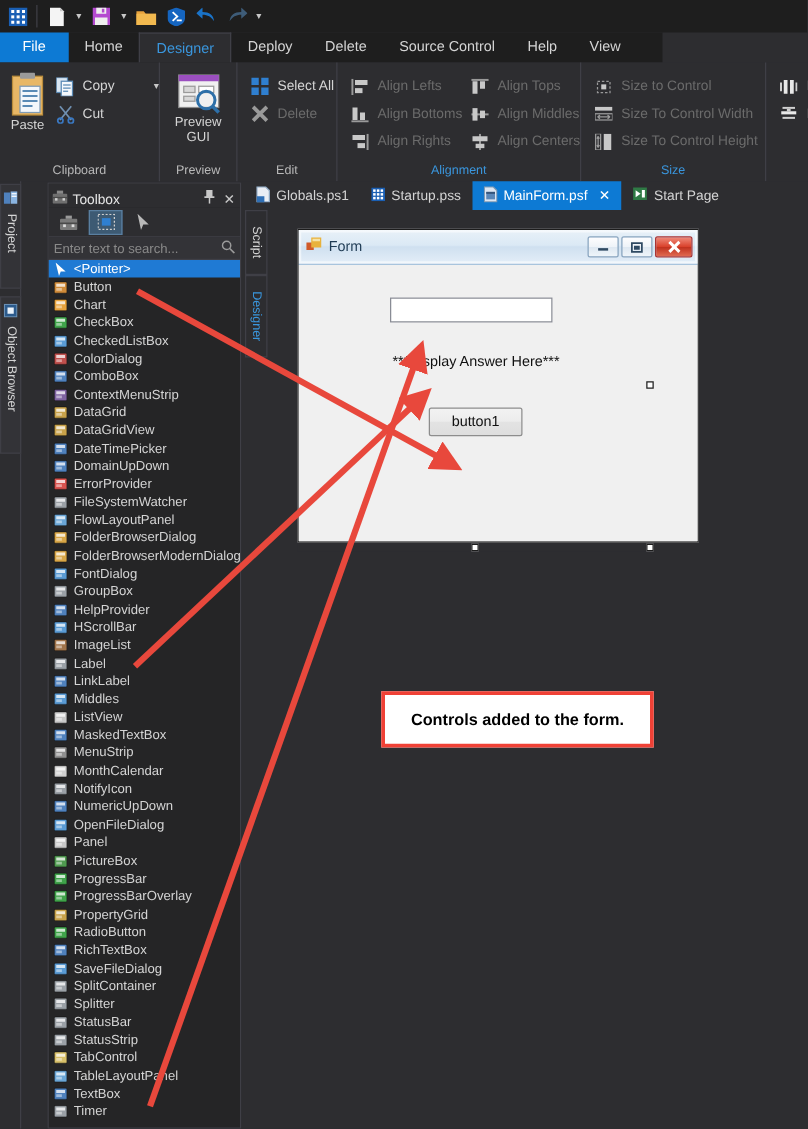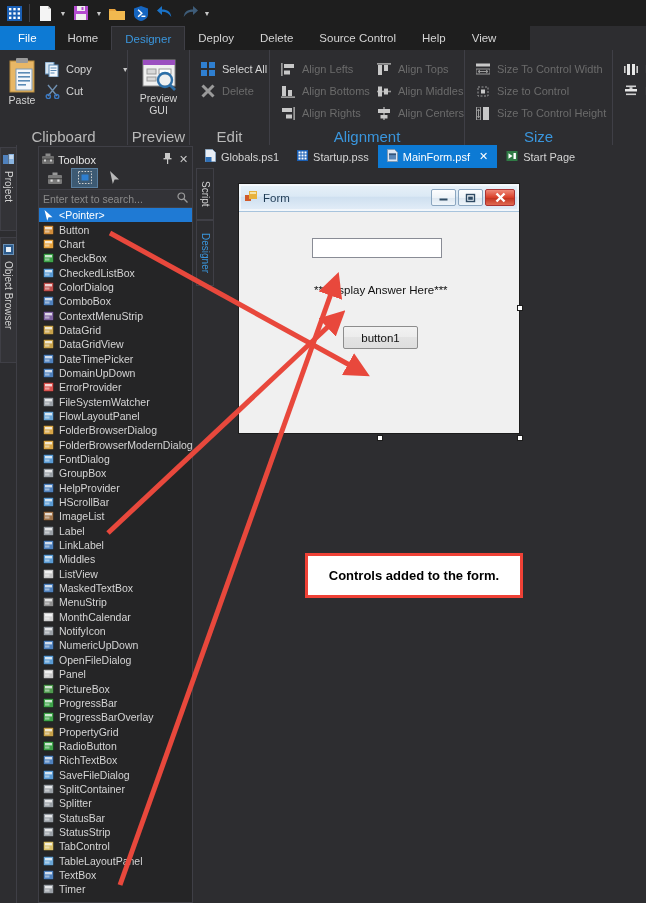--- a/index.html
+++ b/index.html
@@ -45,21 +45,21 @@
     position: absolute; left: 0; top: 50px; width: 646px; height: 95px;
     background: #2d2d30; display: flex;
   }
   .rgroup {
     position: relative; height: 95px;
     border-right: 1px solid #3f3f46;
     display: flex; flex-direction: column;
   }
   .rgroup-body { flex: 1; display: flex; padding: 4px 5px 0 5px; }
   .rgroup-title {
-    height: 16px; text-align: center; color: #b9b9b9; font-size: 15px;
+    height: 16px; text-align: center; color: #b9b9b9; font-size: 10px;
     line-height: 16px;
   }
   .rgroup.size .rgroup-title { color: #3a96dd; }
   .rgroup.align .rgroup-title { color: #3a96dd; }
 
   .big-btn {
     display:flex; flex-direction: column; align-items: center; justify-content: flex-start;
     width: 52px; padding-top: 4px; color: #d4d4d4; font-size: 10.5px; text-align:center;
     line-height: 12px;
   }
@@ -151,21 +151,21 @@
     writing-mode: vertical-rl; font-size: 10px; color: #d4d4d4;
     padding: 6px 0;
   }
   .side-vtab.active { color: #3a96dd; }
 
   .design-surface {
     position: absolute; left: 42px; top: 15px; width: 282px; height: 258px;
     background: #2d2d30;
   }
   .winform {
-    position: absolute; left: 0; top: 0; width: 282px; height: 251px;
+    position: absolute; left: 0; top: 0; width: 321px; height: 251px;
     background: #f0f0f0;
     border: 1px solid #1c1c1c;
   }
   .wf-titlebar {
     height: 28px;
     background: linear-gradient(to bottom,#e8f1f8 0%, #dbe9f5 45%, #cfe0f0 50%, #e4eef8 100%);
     border-bottom: 1px solid #a8c4dd;
     display: flex; align-items: center; padding: 0 4px 0 6px;
     box-shadow: inset 0 0 0 2px rgba(255,255,255,.55);
   }
@@ -455,35 +455,35 @@
       </div>
       <div class="rgroup-title">Alignment</div>
     </div>
 
     <div class="rgroup size" style="width:148px">
       <div class="rgroup-body">
         <div class="cmd-col">
           <div class="cmd dim">
             <span class="cicon">
               <svg width="14" height="13" viewBox="0 0 14 13">
+                  <rect x="2" y="2" width="10" height="9" fill="none" stroke="#9a9a9a" stroke-dasharray="2,1.5"></rect>
+                  <rect x="5" y="4.5" width="4" height="4" fill="#c8c8c8"></rect>
+                </svg>
+            </span>
+            <span>Size to Control</span>
+          </div>
+          <div class="cmd dim">
+            <span class="cicon">
+              <svg width="14" height="13" viewBox="0 0 14 13">
                   <rect x="0" y="0.5" width="14" height="3" fill="#c8c8c8"></rect>
                   <rect x="0" y="6" width="14" height="5" fill="none" stroke="#9a9a9a"></rect>
                   <path d="M2 8.5h10M2 8.5l2-1.5M2 8.5l2 1.5M12 8.5l-2-1.5M12 8.5l-2 1.5" stroke="#9a9a9a" fill="none"></path>
                 </svg>
             </span>
             <span>Size To Control Width</span>
-          </div>
-          <div class="cmd dim">
-            <span class="cicon">
-              <svg width="14" height="13" viewBox="0 0 14 13">
-                  <rect x="2" y="2" width="10" height="9" fill="none" stroke="#9a9a9a" stroke-dasharray="2,1.5"></rect>
-                  <rect x="5" y="4.5" width="4" height="4" fill="#c8c8c8"></rect>
-                </svg>
-            </span>
-            <span>Size to Control</span>
           </div>
           <div class="cmd dim">
             <span class="cicon">
               <svg width="14" height="13" viewBox="0 0 14 13">
                   <rect x="0.5" y="0" width="4" height="13" fill="none" stroke="#9a9a9a"></rect>
                   <rect x="7" y="0" width="6" height="13" fill="#c8c8c8"></rect>
                   <path d="M2.5 2v9M2.5 2l-1 2M2.5 2l1 2M2.5 11l-1-2M2.5 11l1-2" stroke="#9a9a9a" fill="none"></path>
                 </svg>
             </span>
             <span>Size To Control Height</span>

